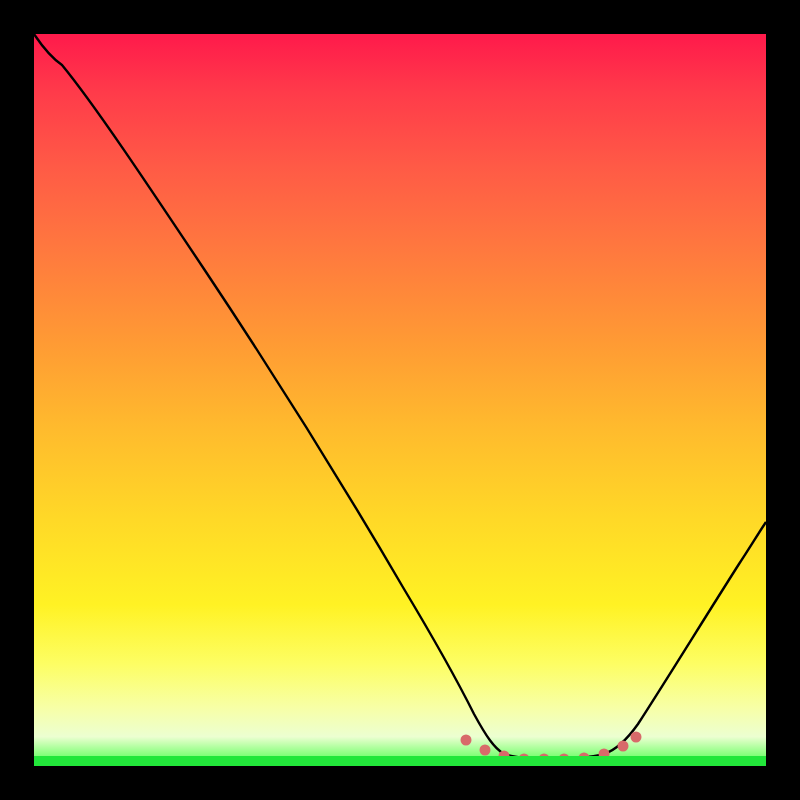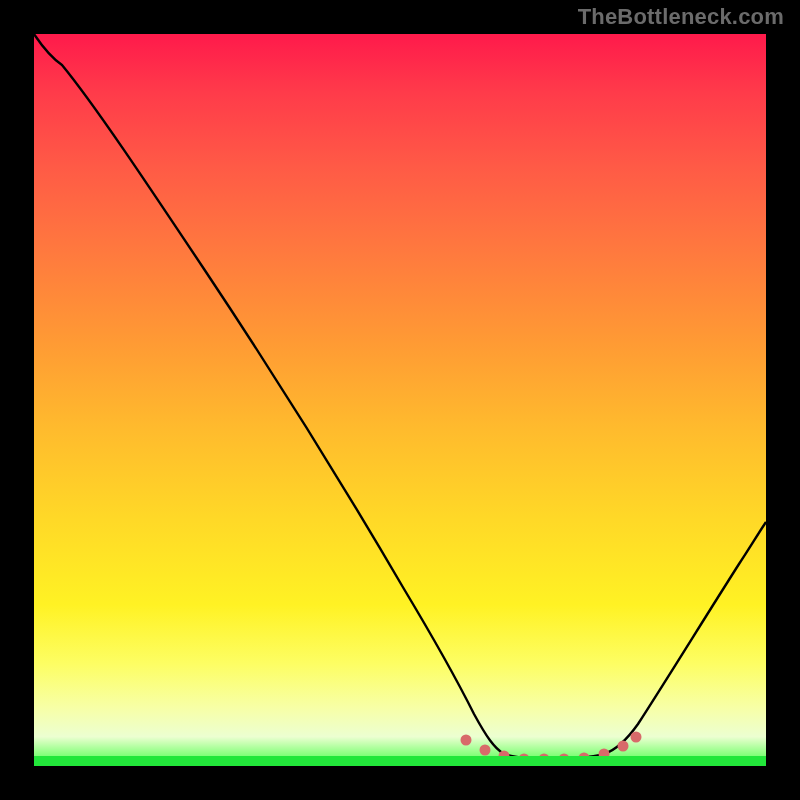--- a/index.html
+++ b/index.html
@@ -67,21 +67,20 @@
     bottom: 0;
     height: 10px;
     background: #22e63a;
   }
 </style>
 </head>
 <body>
 
 <div class="frame">
 
-  <div class="watermark">TheBottleneck.com</div>
 
   <div class="plot">
     <div class="gradient"></div>
 
     <svg class="curve" viewBox="0 0 732 732" preserveAspectRatio="none">
       <path d="M 0 0
                C 10 15, 18 24, 28 31
                C 60 70, 110 145, 170 235
                C 230 325, 300 435, 370 555
                C 400 605, 420 640, 440 680

